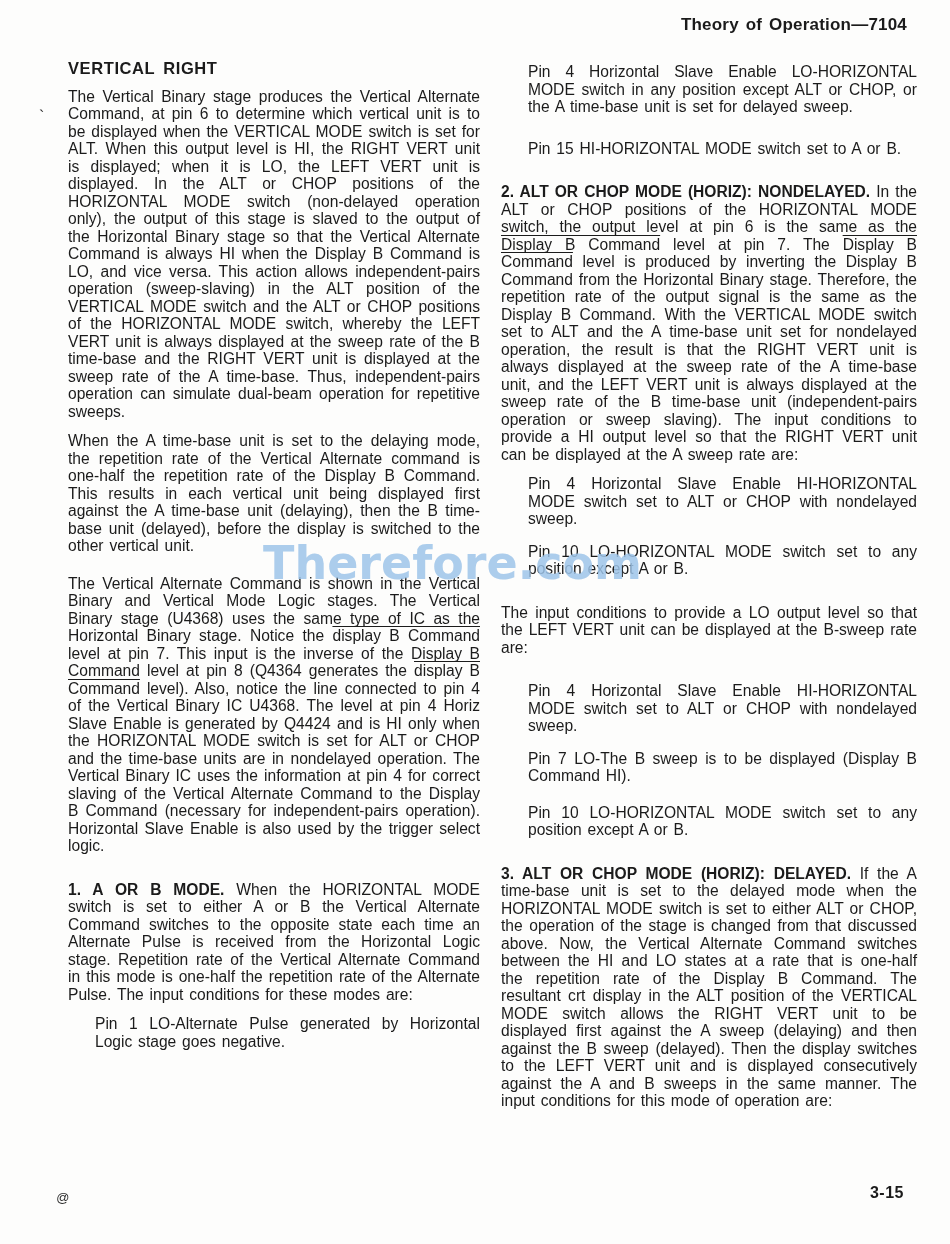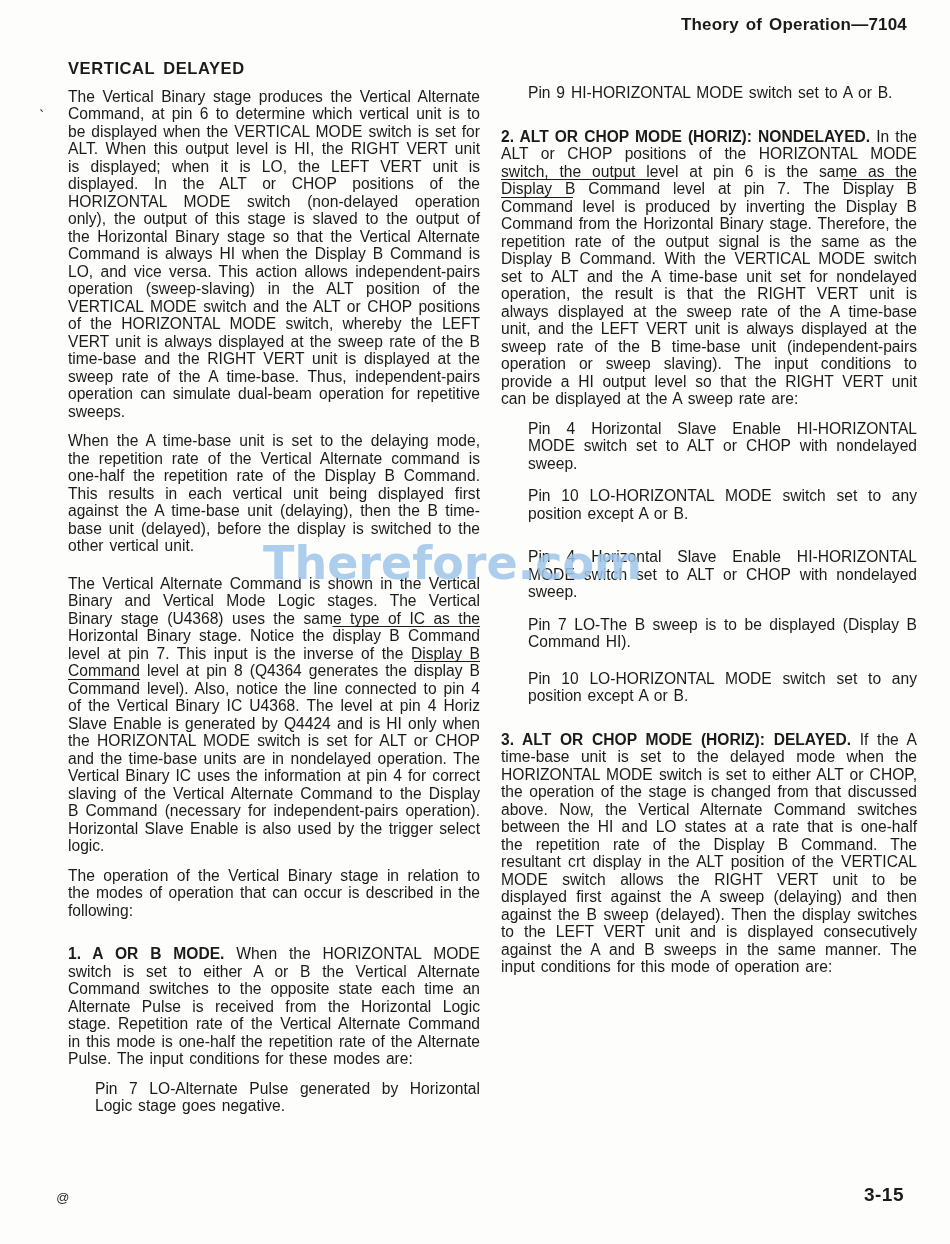--- a/index.html
+++ b/index.html
@@ -44,49 +44,50 @@
     font-size: 46px; font-weight: bold; letter-spacing: 0px;
     color: rgba(158, 196, 233, 0.85);
     z-index: 5; white-space: nowrap;
   }
   .footer-mark {
     position: absolute; left: 56px; top: 1190px;
     font-size: 13px; color: #2a2a2a; font-style: italic;
   }
   .page-number {
     position: absolute; right: 46px; top: 1184px;
-    font-size: 19px; font-weight: bold; letter-spacing: 0.5px;
+    font-size: 16px; font-weight: bold; letter-spacing: 0.5px;
   }
   .stray-mark {
     position: absolute; left: 39px; top: 108px;
     font-size: 16px; color: #333;
   }
 </style>
 </head>
 <body>
 
 <div class="page-header">Theory of Operation—7104</div>
 
 <div class="stray-mark">`</div>
 
 <div class="col col-left">
-  <div class="heading">VERTICAL DELAYED</div>
+  <div class="heading">VERTICAL RIGHT</div>
   <p>The Vertical Binary stage produces the Vertical Alternate Command, at pin 6 to determine which vertical unit is to be displayed when the VERTICAL MODE switch is set for ALT. When this output level is HI, the RIGHT VERT unit is displayed; when it is LO, the LEFT VERT unit is displayed. In the ALT or CHOP positions of the HORIZONTAL MODE switch (non-delayed operation only), the output of this stage is slaved to the output of the Horizontal Binary stage so that the Vertical Alternate Command is always HI when the Display B Command is LO, and vice versa. This action allows independent-pairs operation (sweep-slaving) in the ALT position of the VERTICAL MODE switch and the ALT or CHOP positions of the HORIZONTAL MODE switch, whereby the LEFT VERT unit is always displayed at the sweep rate of the B time-base and the RIGHT VERT unit is displayed at the sweep rate of the A time-base. Thus, independent-pairs operation can simulate dual-beam operation for repetitive sweeps.</p>
   <p class="mt-s">When the A time-base unit is set to the delaying mode, the repetition rate of the Vertical Alternate command is one-half the repetition rate of the Display B Command. This results in each vertical unit being displayed first against the A time-base unit (delaying), then the B time-base unit (delayed), before the display is switched to the other vertical unit.</p>
   <p class="mt-m"><span>The Vertical Alternate Command is shown in the Vertical Binary and Vertical Mode Logic stages. The Vertical Binary stage (U4368) uses the same type of IC as the Horizontal Binary stage. Notice the </span><span class="ovl">display B Command</span><span> level at pin 7. This input is the inverse of the Display B Command level at pin 8 (Q4364 generates the </span><span class="ovl">display B Command</span><span> level). Also, notice the line connected to pin 4 of the Vertical Binary IC U4368. The level at pin 4 Horiz Slave Enable is generated by Q4424 and is HI only when the HORIZONTAL MODE switch is set for ALT or CHOP and the time-base units are in nondelayed operation. The Vertical Binary IC uses the information at pin 4 for correct slaving of the Vertical Alternate Command to the Display B Command (necessary for independent-pairs operation). Horizontal Slave Enable is also used by the trigger select logic.</span></p>
-  <p class="mt-s">The operation of the Vertical Binary stage in relation to the modes of operation that can occur is described in the following:</p>
   <p class="mt-l"><span class="lead">1. A OR B MODE.</span><span> When the HORIZONTAL MODE switch is set to either A or B the Vertical Alternate Command switches to the opposite state each time an Alternate Pulse is received from the Horizontal Logic stage. Repetition rate of the Vertical Alternate Command in this mode is one-half the repetition rate of the Alternate Pulse. The input conditions for these modes are:</span></p>
-  <p class="pin mt-s">Pin 7 LO-Alternate Pulse generated by Horizontal Logic stage goes negative.</p>
+  <p class="pin mt-s">Pin 1 LO-Alternate Pulse generated by Horizontal Logic stage goes negative.</p>
 </div>
 
 <div class="col col-right">
-  <p class="pin" style="margin-top:24px;">Pin 9 HI-HORIZONTAL MODE switch set to A or B.</p>
+  <p class="pin" style="margin-top:3px;">Pin 4 Horizontal Slave Enable LO-HORIZONTAL MODE switch in any position except ALT or CHOP, or the A time-base unit is set for delayed sweep.</p>
+  <p class="pin" style="margin-top:24px;">Pin 15 HI-HORIZONTAL MODE switch set to A or B.</p>
   <p class="mt-l"><span class="lead">2. ALT OR CHOP MODE (HORIZ): NONDELAYED.</span><span> In the ALT or CHOP positions of the HORIZONTAL MODE switch, the output level at pin 6 is the same as the </span><span class="ovl">Display B Command</span><span> level at pin 7. The </span><span class="ovl">Display B Command</span><span> level is produced by inverting the Display B Command from the Horizontal Binary stage. Therefore, the repetition rate of the output signal is the same as the Display B Command. With the VERTICAL MODE switch set to ALT and the A time-base unit set for nondelayed operation, the result is that the RIGHT VERT unit is always displayed at the sweep rate of the A time-base unit, and the LEFT VERT unit is always displayed at the sweep rate of the B time-base unit (independent-pairs operation or sweep slaving). The input conditions to provide a HI output level so that the RIGHT VERT unit can be displayed at the A sweep rate are:</span></p>
   <p class="pin mt-s">Pin 4 Horizontal Slave Enable HI-HORIZONTAL MODE switch set to ALT or CHOP with nondelayed sweep.</p>
   <p class="pin" style="margin-top:15px;">Pin 10 LO-HORIZONTAL MODE switch set to any position except A or B.</p>
+  <p class="mt-l">The input conditions to provide a LO output level so that the LEFT VERT unit can be displayed at the B-sweep rate are:</p>
   <p class="pin mt-l">Pin 4 Horizontal Slave Enable HI-HORIZONTAL MODE switch set to ALT or CHOP with nondelayed sweep.</p>
   <p class="pin" style="margin-top:6px;">Pin 7 LO-The B sweep is to be displayed (Display B Command HI).</p>
   <p class="pin" style="margin-top:19px;">Pin 10 LO-HORIZONTAL MODE switch set to any position except A or B.</p>
   <p class="mt-l"><span class="lead">3. ALT OR CHOP MODE (HORIZ): DELAYED.</span><span> If the A time-base unit is set to the delayed mode when the HORIZONTAL MODE switch is set to either ALT or CHOP, the operation of the stage is changed from that discussed above. Now, the Vertical Alternate Command switches between the HI and LO states at a rate that is one-half the repetition rate of the Display B Command. The resultant crt display in the ALT position of the VERTICAL MODE switch allows the RIGHT VERT unit to be displayed first against the A sweep (delaying) and then against the B sweep (delayed). Then the display switches to the LEFT VERT unit and is displayed consecutively against the A and B sweeps in the same manner. The input conditions for this mode of operation are:</span></p>
 </div>
 
 <div class="watermark">Therefore.com</div>
 
 <div class="footer-mark">@</div>
 <div class="page-number">3-15</div>

